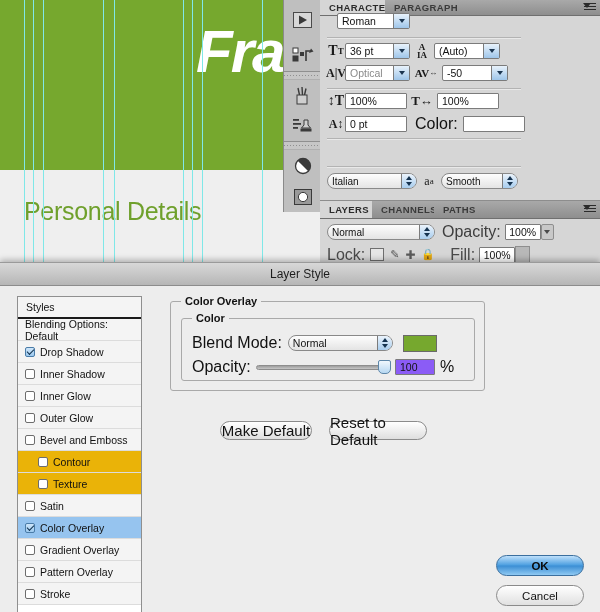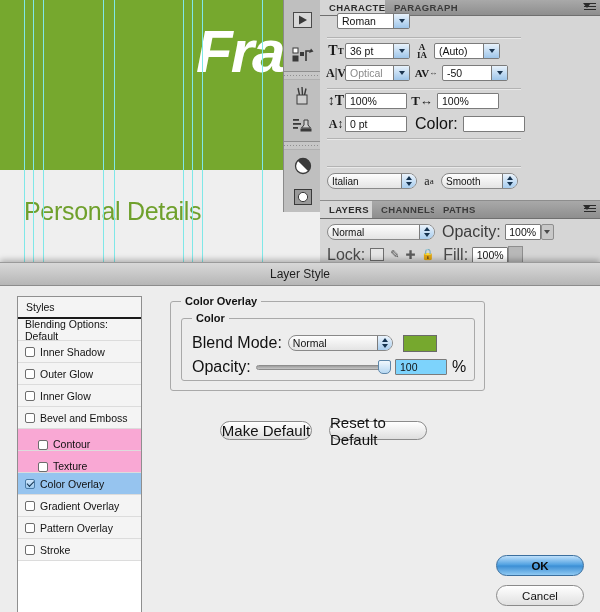--- a/index.html
+++ b/index.html
@@ -71,21 +71,21 @@
     border-top:1px solid #9a9a9a;box-shadow:0 -2px 6px rgba(0,0,0,.28);}
   #dlg-title{height:22px;background:linear-gradient(to bottom,#d8d8d8,#b6b6b6);
     border-bottom:1px solid #8c8c8c;display:flex;align-items:center;justify-content:center;
     font-size:12px;color:#1d1d1d;font-weight:normal;}
   
   #styles-list{position:absolute;left:17px;top:33px;width:125px;height:318px;
     background:#fff;border:1px solid #8f8f8f;border-bottom:none;box-sizing:border-box;overflow:hidden;}
   .srow{height:22px;display:flex;align-items:center;padding-left:7px;border-bottom:1px solid #dcdcdc;
      font-size:10.5px;color:#111;box-sizing:border-box;cursor:pointer;background:#f4f4f4;}
   .srow.head{background:#f4f4f4;border-bottom:2px solid #1a1a1a;padding-left:8px;}
-  .srow.sub{background:#f9a8d4;align-items:flex-end;}
+  .srow.sub{background:#eab308;}
   .srow.sel{background:#96c4ef;}
   .srow .indent{display:inline-block;width:13px;}
   .cb{width:10px;height:10px;border:1px solid #6d6d6d;background:#fff;border-radius:2px;margin-right:5px;
       display:inline-flex;align-items:center;justify-content:center;flex:none;box-sizing:border-box;}
   .cb.on{background:linear-gradient(to bottom,#cfe6fa,#9cc9ef);border-color:#4a7ca8;}
   .cb.on:after{content:"";width:6px;height:3px;border-left:1.6px solid #11324f;border-bottom:1.6px solid #11324f;
      transform:rotate(-45deg);margin-bottom:2px;}
   
   #opt-area{position:absolute;left:170px;top:33px;width:315px;height:318px;}
   .fset{position:absolute;border:1px solid #a9a9a9;border-radius:3px;box-sizing:border-box;}
@@ -311,65 +311,73 @@
       </span>
     </span>
   </div>
 
   <div class="row" style="left:7px;top:45px;overflow:hidden;height:17px;">
     <span class="lbl" style="color:#4a4a4a;">Lock:</span>
     <span style="margin-left:5px;width:12px;height:11px;border:1px solid #6f6f6f;background:#e6e6e6;display:inline-block;"></span>
     <span style="margin-left:6px;font-family:'Liberation Serif',serif;font-size:11px;color:#5a5a5a;">✎</span>
     <span style="margin-left:6px;font-size:12px;color:#5a5a5a;">✚</span>
     <span style="margin-left:6px;font-size:11px;color:#5a5a5a;">🔒</span>
-    <span class="lbl" style="margin-left:8px;color:#4a4a4a;">Fill:</span>
+    <span class="lbl" style="margin-left:15px;color:#4a4a4a;">Fill:</span>
     <div class="fld" style="width:36px;margin-left:4px;justify-content:center;">
       <span>100%</span>
     </div>
     <span style="width:13px;height:16px;border:1px solid #8e8e8e;background:#b8b8b8;display:inline-block;"></span>
   </div>
 </div>
 
 <div id="dialog">
   <div id="dlg-title">
     <span>Layer Style</span>
   </div>
 
   <div id="styles-list">
       <div class="srow head">
         <span>Styles</span>
       </div>
       <div class="srow">
         <span>Blending Options: Default</span>
       </div>
       <div class="srow">
+        <span class="cb on"></span>
+        <span>Drop Shadow</span>
+      </div>
+      <div class="srow">
         <span class="cb"></span>
         <span>Inner Shadow</span>
       </div>
       <div class="srow">
         <span class="cb"></span>
+        <span>Inner Glow</span>
+      </div>
+      <div class="srow">
+        <span class="cb"></span>
         <span>Outer Glow</span>
-      </div>
-      <div class="srow">
-        <span class="cb"></span>
-        <span>Inner Glow</span>
       </div>
       <div class="srow">
         <span class="cb"></span>
         <span>Bevel and Emboss</span>
       </div>
       <div class="srow sub">
         <span class="indent"></span>
         <span class="cb"></span>
         <span>Contour</span>
       </div>
       <div class="srow sub">
         <span class="indent"></span>
         <span class="cb"></span>
         <span>Texture</span>
+      </div>
+      <div class="srow">
+        <span class="cb"></span>
+        <span>Satin</span>
       </div>
       <div class="srow sel">
         <span class="cb on"></span>
         <span>Color Overlay</span>
       </div>
       <div class="srow">
         <span class="cb"></span>
         <span>Gradient Overlay</span>
       </div>
       <div class="srow">
@@ -403,21 +411,21 @@
       </div>
       <span class="swatch" id="overlay-swatch" style="width: 34px; height: 17px; margin-left: 10px; display: inline-block; background: rgb(118, 168, 46);"></span>
     </div>
 
     <div class="row" style="left:22px;top:62px;width:280px;">
       <span class="lbl" style="width:55px;text-align:right;">Opacity:</span>
       <span class="slider" style="width:133px;margin-left:9px;">
         <span class="track"></span>
         <span class="knob" id="opacity-knob" style="left: calc(100% - 11px);"></span>
       </span>
-      <span class="fld" style="width:52px;margin-left:6px;background:#7dd3fc;justify-content:flex-start;">
+      <span class="fld" style="width:40px;margin-left:6px;background:#8b5cf6;justify-content:flex-start;">
         <span>100</span>
       </span>
       <span class="lbl" style="margin-left:5px;">%</span>
     </div>
 
     <div class="row" style="left:50px;top:125px;">
       <div class="smallbtn" style="width:92px;">
         <span>Make Default</span>
       </div>
       <div class="smallbtn" style="width:98px;margin-left:17px;">

